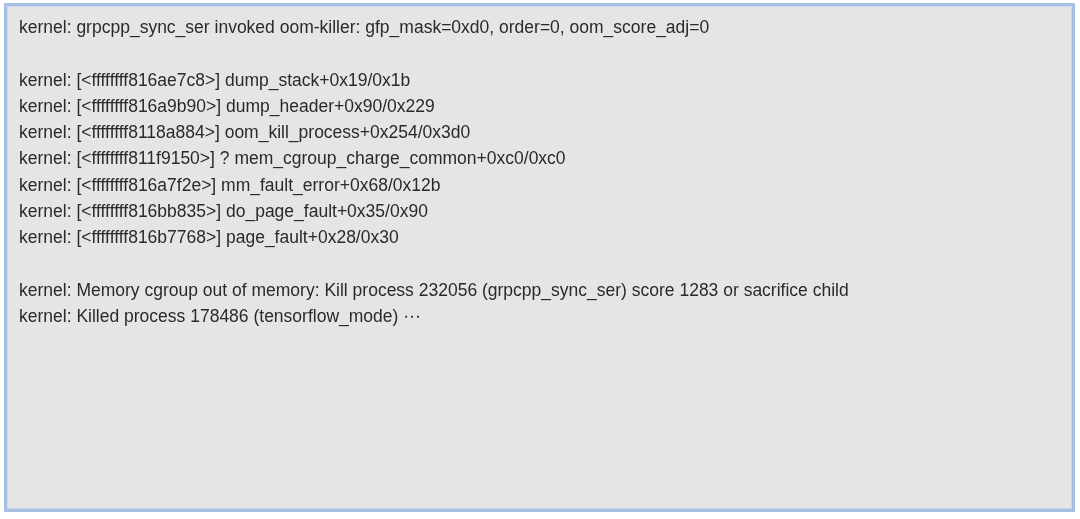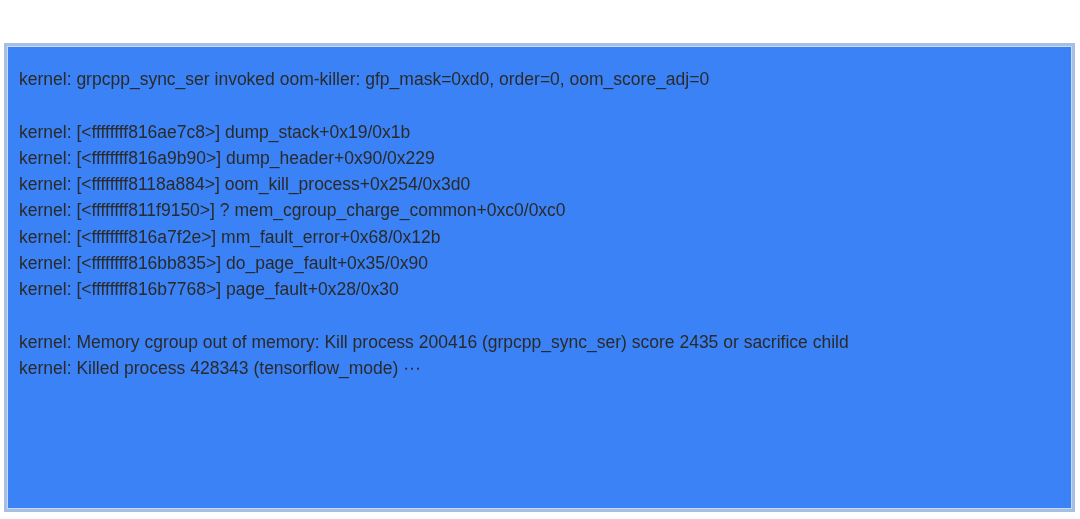--- a/index.html
+++ b/index.html
@@ -13,27 +13,26 @@
     position: relative;
     font-family: "Liberation Sans", "DejaVu Sans", sans-serif;
     overflow: hidden;
   }
   .log-panel {
     position: absolute;
     left: 4px;
     top: 3px;
     right: 5px;
     bottom: 7px;
-    background: #3b82f6;
+    background: #e5e5e5;
     border: 3px solid #a6bfe2;
     box-shadow: inset 0 0 0 1px #c9d9ef;
     box-sizing: border-box;
-    padding: 20px 12px;
+    padding: 8px 12px;
     overflow: hidden;
-    margin-top: 40px;
   }
   .log-line {
     font-size: 17.5px;
     line-height: 26.3px;
     min-height: 26.3px;
     color: #2a2a2a;
     letter-spacing: 0px;
     white-space: pre;
   }
 </style>
@@ -45,16 +44,16 @@
       <div class="log-line">kernel: grpcpp_sync_ser invoked oom-killer: gfp_mask=0xd0, order=0, oom_score_adj=0</div>
       <div class="log-line"></div>
       <div class="log-line">kernel: [&lt;ffffffff816ae7c8&gt;] dump_stack+0x19/0x1b</div>
       <div class="log-line">kernel: [&lt;ffffffff816a9b90&gt;] dump_header+0x90/0x229</div>
       <div class="log-line">kernel: [&lt;ffffffff8118a884&gt;] oom_kill_process+0x254/0x3d0</div>
       <div class="log-line">kernel: [&lt;ffffffff811f9150&gt;] ? mem_cgroup_charge_common+0xc0/0xc0</div>
       <div class="log-line">kernel: [&lt;ffffffff816a7f2e&gt;] mm_fault_error+0x68/0x12b</div>
       <div class="log-line">kernel: [&lt;ffffffff816bb835&gt;] do_page_fault+0x35/0x90</div>
       <div class="log-line">kernel: [&lt;ffffffff816b7768&gt;] page_fault+0x28/0x30</div>
       <div class="log-line"></div>
-      <div class="log-line">kernel: Memory cgroup out of memory: Kill process 200416 (grpcpp_sync_ser) score 2435 or sacrifice child</div>
-      <div class="log-line">kernel: Killed process 428343 (tensorflow_mode) ⋯</div>
+      <div class="log-line">kernel: Memory cgroup out of memory: Kill process 232056 (grpcpp_sync_ser) score 1283 or sacrifice child</div>
+      <div class="log-line">kernel: Killed process 178486 (tensorflow_mode) ⋯</div>
     </div>
 </div>
 
 </body></html>

